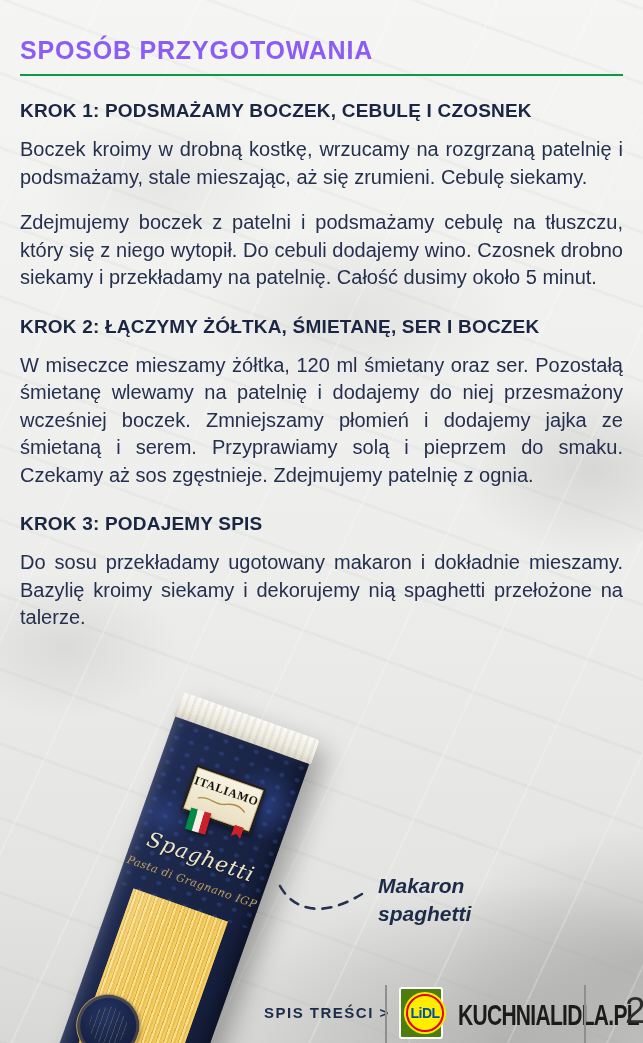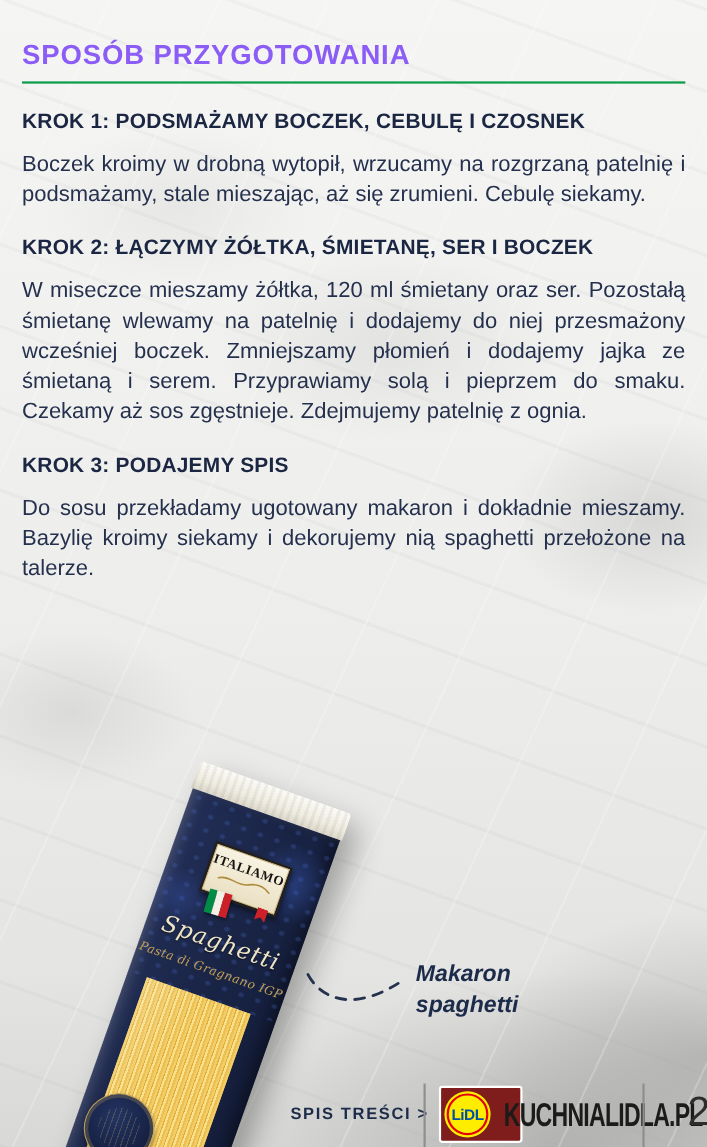--- a/index.html
+++ b/index.html
@@ -147,22 +147,22 @@
   
   .toc-link{
     position:absolute;left:264px;top:1004px;
     font-size:15px;font-weight:800;letter-spacing:1.5px;
     color:#1c2b49;text-decoration:none;cursor:pointer;
   }
   .fdiv{position:absolute;top:985px;width:2px;height:58px;background:#8f8f8d;}
   .fdiv1{left:385px;}
   .fdiv2{left:584px;}
   .lidl-logo{
-    position:absolute;left:399px;top:987px;width:76px;height:52px;
-    background:#7f1d1d;border:2px solid #fff;box-sizing:border-box;border-radius:3px;
+    position:absolute;left:399px;top:987px;width:44px;height:52px;
+    background:#4d7c0f;border:2px solid #fff;box-sizing:border-box;border-radius:3px;
   }
   .lidl-circle{
     position:absolute;left:3px;top:3px;width:42px;height:42px;border-radius:50%;
     background:#ffed00;
   }
   .lidl-ring{position:absolute;inset:2px;border:2px solid #e3000f;border-radius:50%;box-sizing:border-box;}
   .lidl-word{
     position:absolute;inset:0;display:flex;align-items:center;justify-content:center;
     font-size:14px;font-weight:800;color:#0050aa;letter-spacing:-.5px;
   }
@@ -181,21 +181,22 @@
 <body>
 
 <div class="texture"></div>
 
 <div class="content">
   <h1 class="page-title">SPOSÓB PRZYGOTOWANIA</h1>
   <div class="title-rule"></div>
 
   <section>
     <h2 class="step-heading">KROK 1: PODSMAŻAMY BOCZEK, CEBULĘ I CZOSNEK</h2>
-    <p class="step-par">Boczek kroimy w drobną wytopił, wrzucamy na rozgrzaną patelnię i podsmażamy, stale mieszając, aż się zrumieni. Cebulę siekamy.</p>
+    <p class="step-par">Boczek kroimy w drobną kostkę, wrzucamy na rozgrzaną patelnię i podsmażamy, stale mieszając, aż się zrumieni. Cebulę siekamy.</p>
+    <p class="step-par">Zdejmujemy boczek z patelni i podsmażamy cebulę na tłuszczu, który się z niego wytopił. Do cebuli dodajemy wino. Czosnek drobno siekamy i przekładamy na patelnię. Całość dusimy około 5 minut.</p>
   </section>
 
   <section>
     <h2 class="step-heading">KROK 2: ŁĄCZYMY ŻÓŁTKA, ŚMIETANĘ, SER I BOCZEK</h2>
     <p class="step-par">W miseczce mieszamy żółtka, 120 ml śmietany oraz ser. Pozostałą śmietanę wlewamy na patelnię i dodajemy do niej przesmażony wcześniej boczek. Zmniejszamy płomień i dodajemy jajka ze śmietaną i serem. Przyprawiamy solą i pieprzem do smaku. Czekamy aż sos zgęstnieje. Zdejmujemy patelnię z ognia.</p>
   </section>
 
   <section>
     <h2 class="step-heading">KROK 3: PODAJEMY SPIS</h2>
     <p class="step-par">Do sosu przekładamy ugotowany makaron i dokładnie mieszamy. Bazylię kroimy siekamy i dekorujemy nią spaghetti przełożone na talerze.</p>

